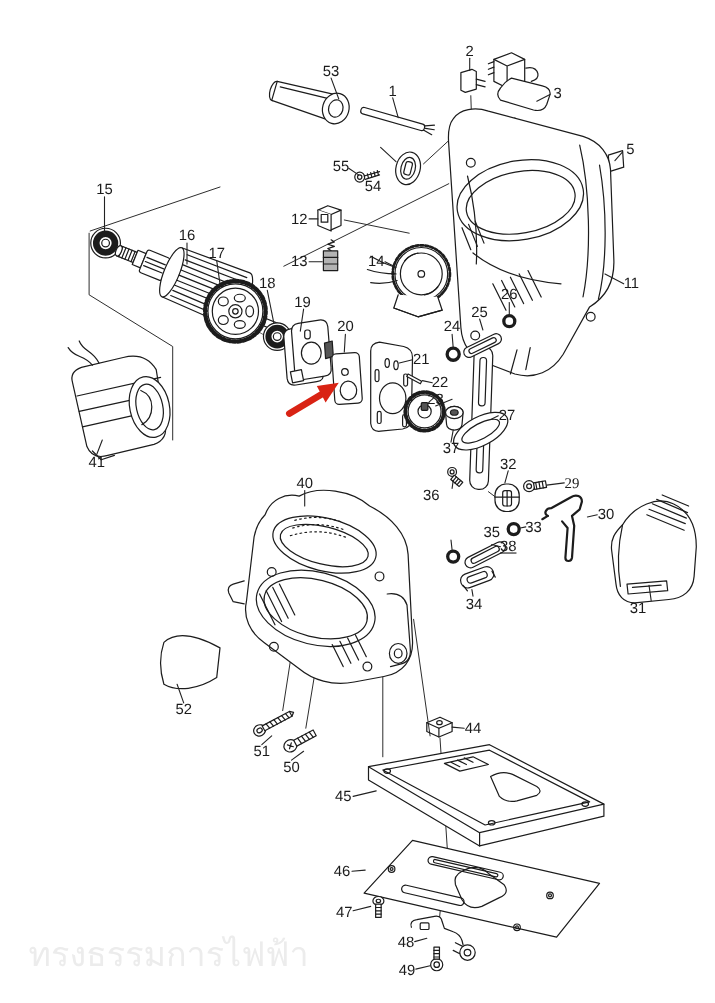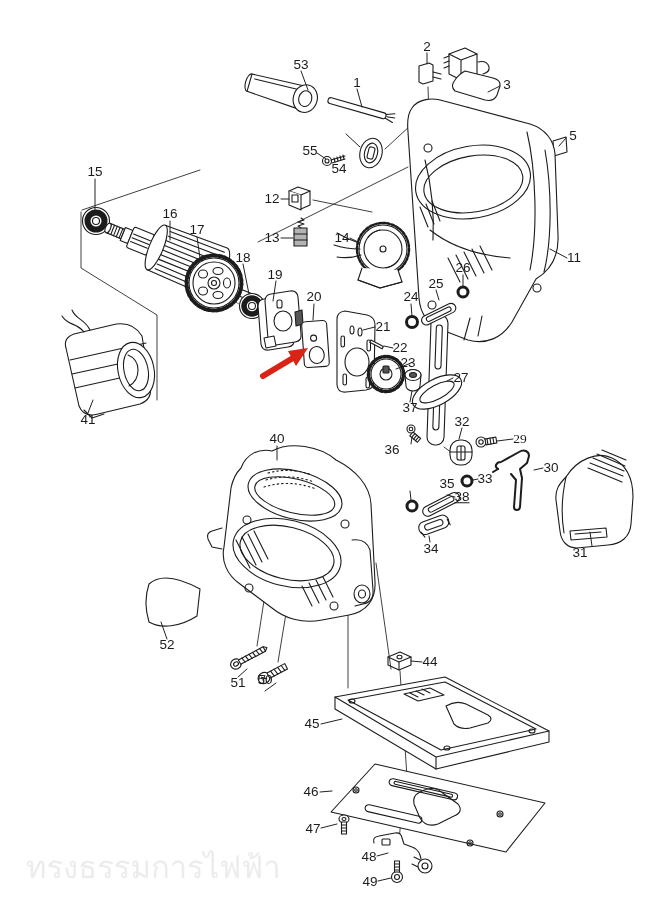--- a/index.html
+++ b/index.html
@@ -462,21 +462,21 @@
       <div class="part-label" style="left: 272px; top: 238px;">13</div>
       <div class="part-label" style="left: 342px; top: 238px;">14</div>
       <div class="part-label" style="left: 95px; top: 172px;">15</div>
       <div class="part-label" style="left: 170px; top: 214px;">16</div>
       <div class="part-label" style="left: 197px; top: 230px;">17</div>
       <div class="part-label" style="left: 243px; top: 258px;">18</div>
       <div class="part-label" style="left: 275px; top: 275px;">19</div>
       <div class="part-label" style="left: 314px; top: 297px;">20</div>
       <div class="part-label" style="left: 383px; top: 327px;">21</div>
       <div class="part-label" style="left: 400px; top: 348px;">22</div>
-      <div class="part-label" style="left: 408px; top: 363px;">23</div>
+      <div class="part-label" style="left: 396px; top: 363px;">23</div>
       <div class="part-label" style="left: 411px; top: 297px;">24</div>
       <div class="part-label" style="left: 436px; top: 284px;">25</div>
       <div class="part-label" style="left: 463px; top: 268px;">26</div>
       <div class="part-label" style="left: 461px; top: 378px;">27</div>
       <div class="part-label" style="left: 520px; top: 439px; font-family: Liberation Serif, serif;">29</div>
       <div class="part-label" style="left: 551px; top: 468px;">30</div>
       <div class="part-label" style="left: 580px; top: 553px;">31</div>
       <div class="part-label" style="left: 462px; top: 422px;">32</div>
       <div class="part-label" style="left: 485px; top: 479px;">33</div>
       <div class="part-label" style="left: 431px; top: 549px;">34</div>
@@ -485,21 +485,21 @@
       <div class="part-label" style="left: 410px; top: 408px;">37</div>
       <div class="part-label" style="left: 462px; top: 497px; text-decoration: underline;">38</div>
       <div class="part-label" style="left: 277px; top: 439px;">40</div>
       <div class="part-label" style="left: 88px; top: 420px;">41</div>
       <div class="part-label" style="left: 430px; top: 662px;">44</div>
       <div class="part-label" style="left: 312px; top: 724px;">45</div>
       <div class="part-label" style="left: 311px; top: 792px;">46</div>
       <div class="part-label" style="left: 313px; top: 829px; text-align: center;">47</div>
       <div class="part-label" style="left: 369px; top: 857px;">48</div>
       <div class="part-label" style="left: 370px; top: 882px;">49</div>
-      <div class="part-label" style="left: 265px; top: 680px;">50</div>
+      <div class="part-label" style="left: 265px; top: 698px;">50</div>
       <div class="part-label" style="left: 238px; top: 683px;">51</div>
       <div class="part-label" style="left: 167px; top: 645px;">52</div>
       <div class="part-label" style="left: 301px; top: 65px;">53</div>
       <div class="part-label" style="left: 339px; top: 133px; margin-top: 36px;">54</div>
       <div class="part-label" style="left: 310px; top: 151px;">55</div>
     </div>
 
   <div class="watermark">ทรงธรรมการไฟฟ้า</div>
 </div>
 

